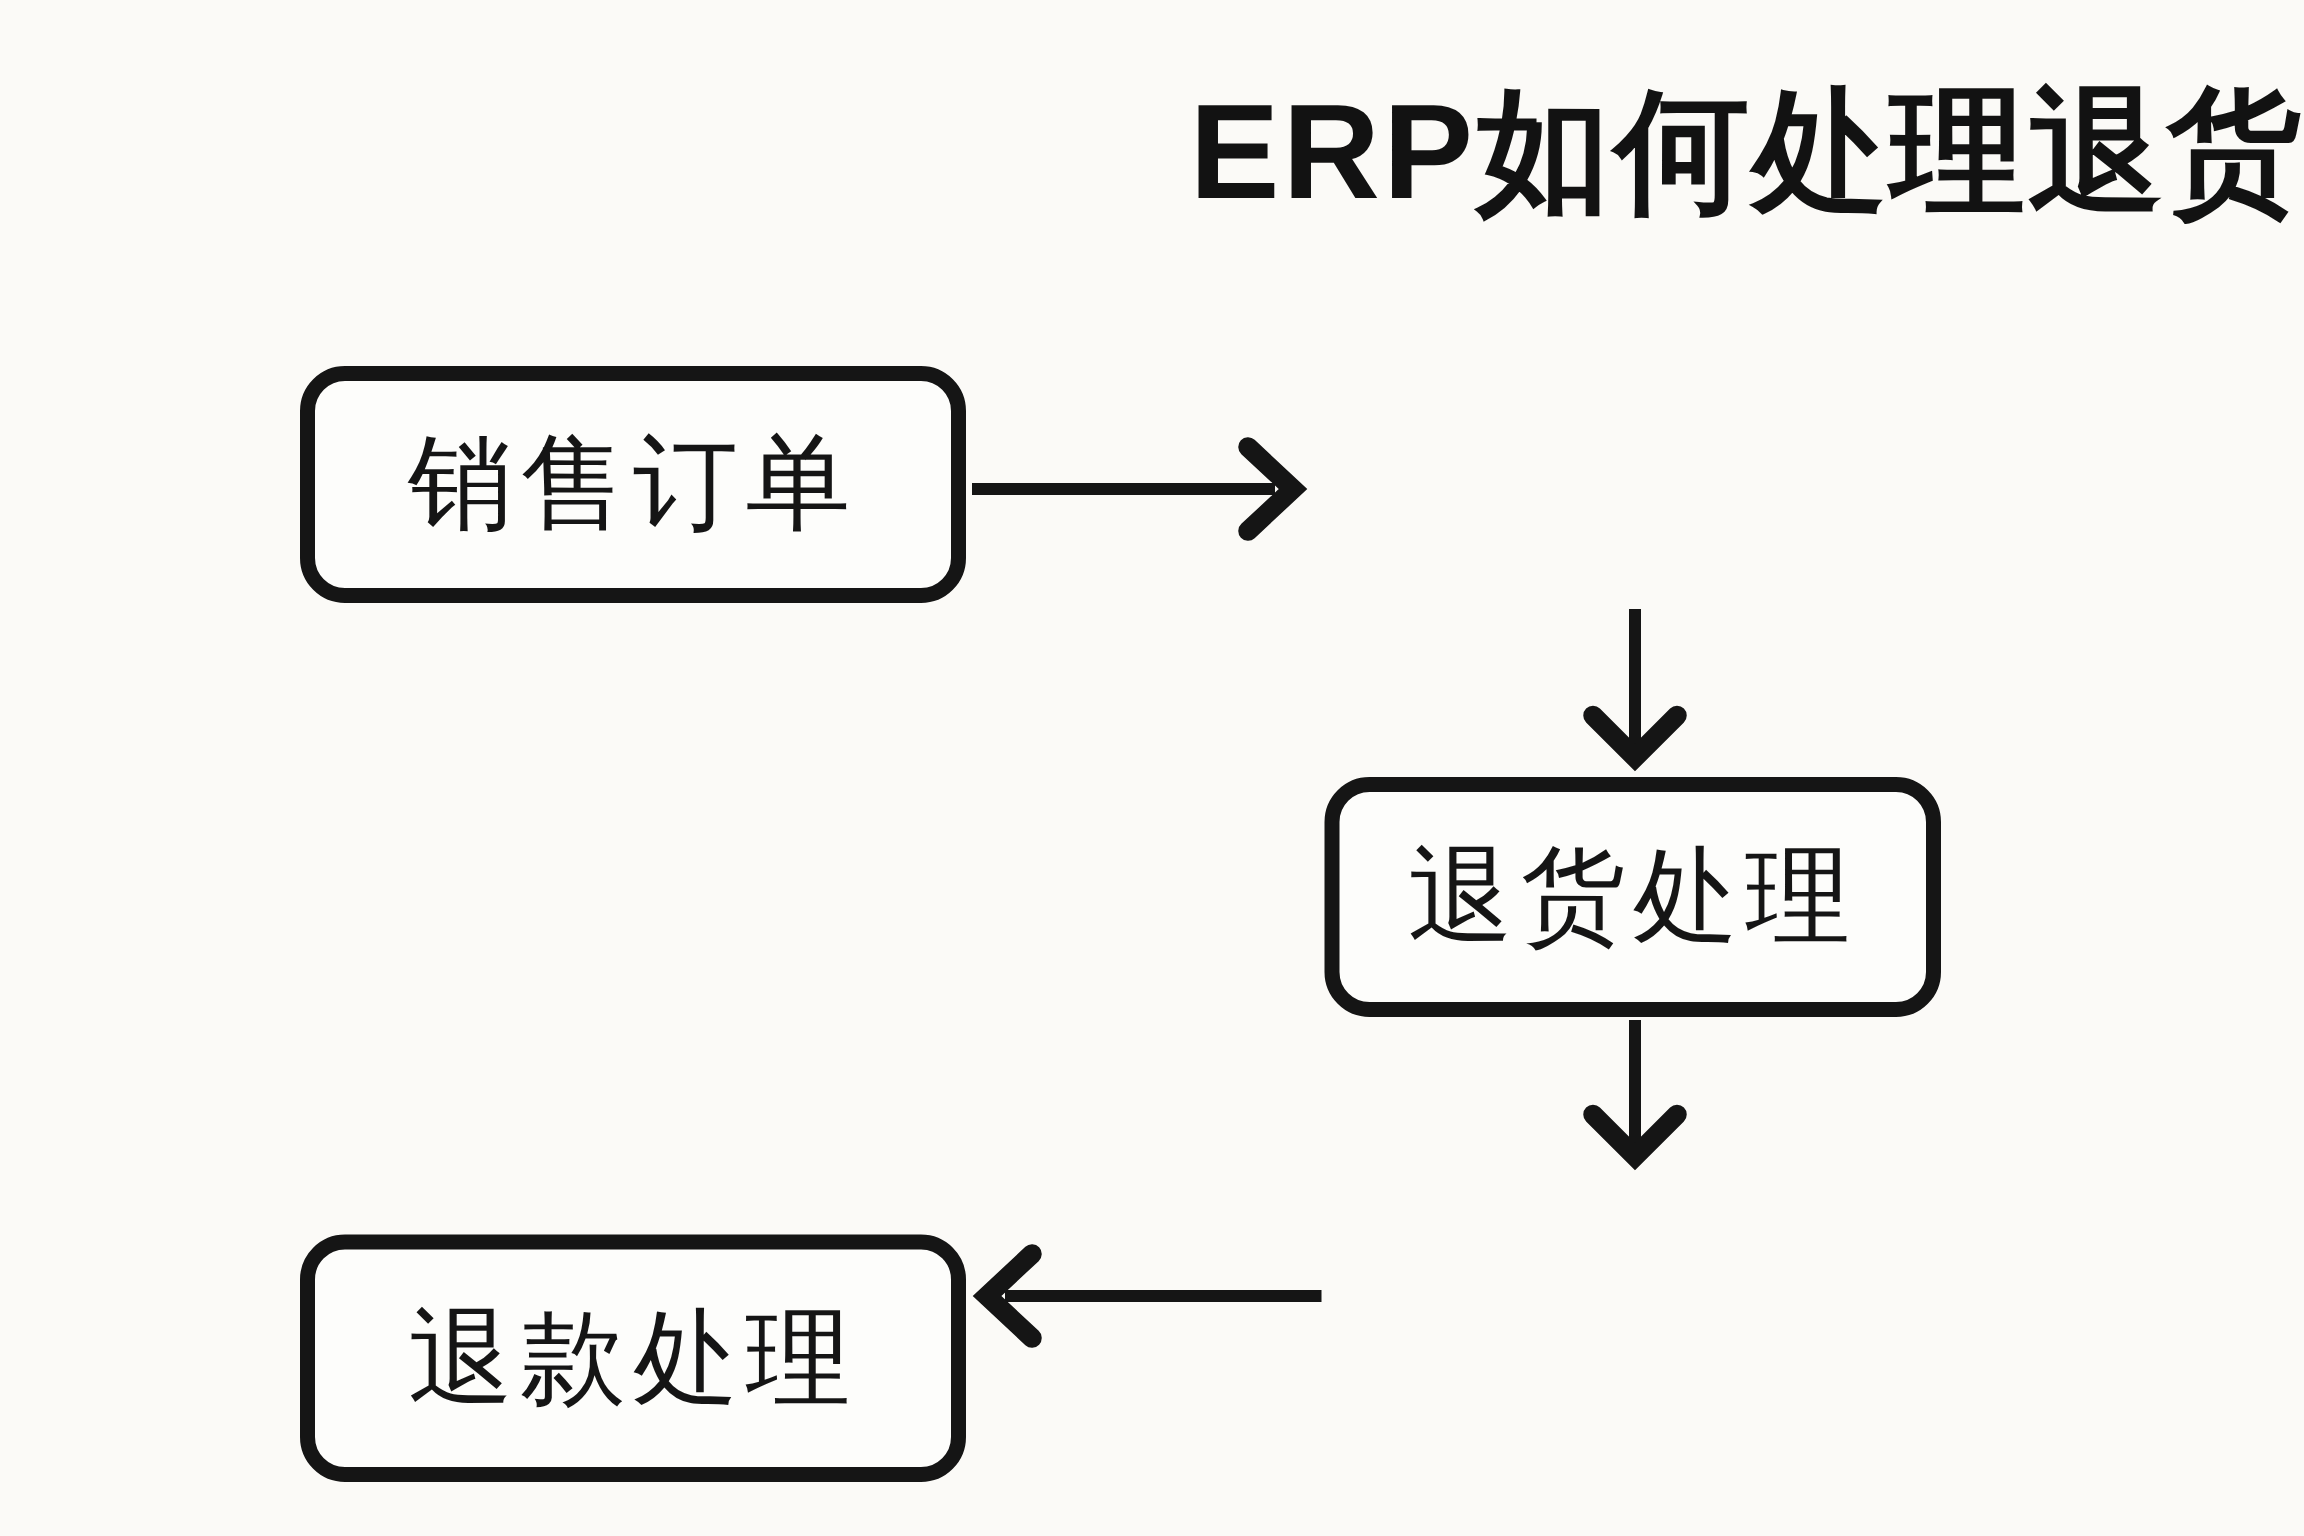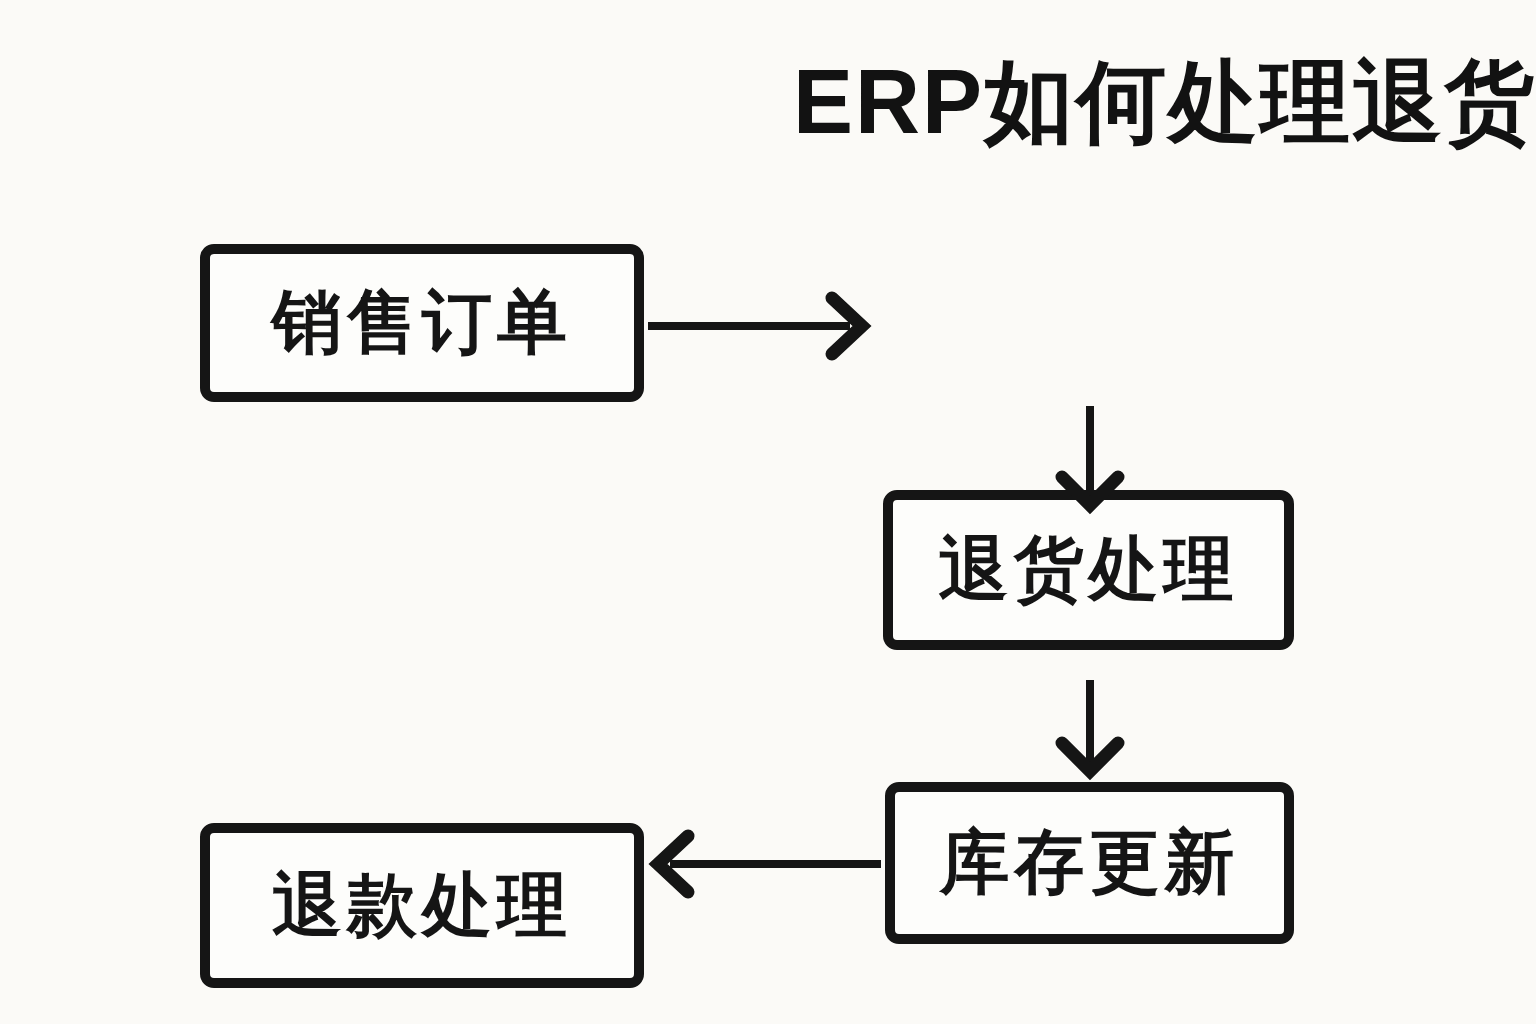--- a/index.html
+++ b/index.html
@@ -24,34 +24,34 @@
     text-align: right;
     font-size: 90px;
     font-weight: 900;
     letter-spacing: 2px;
     color: #121212;
     line-height: 1.2;
   }
   .node {
     position: absolute;
     border: 10px solid #151515;
-    border-radius: 14px;
+    border-radius: 30px;
     background: #fdfdfb;
     display: flex;
     align-items: center;
     justify-content: center;
     font-size: 70px;
-    font-weight: bold;
+    font-weight: normal;
     letter-spacing: 5px;
     color: #151515;
     white-space: nowrap;
   }
   .node-sales            { left: 200px; top: 244px; width: 444px; height: 158px; }
   .node-return-order     { left: 885px; top: 243px; width: 409px; height: 161px; }
-  .node-return-processing{ left: 883px; top: 490px; width: 411px; height: 160px; }
+  .node-return-processing{ left: 883px; top: 518px; width: 411px; height: 160px; }
   .node-inventory        { left: 885px; top: 782px; width: 409px; height: 162px; }
   .node-refund           { left: 200px; top: 781px; width: 444px; height: 165px; margin-top: 42px; }
   .arrows {
     position: absolute;
     left: 0;
     top: 0;
     pointer-events: none;
   }
   .edge {
     stroke: #151515;
@@ -74,23 +74,20 @@
 
   <div class="node node-sales">
     <span class="node-label">销售订单</span>
   </div>
 
 
   <div class="node node-return-processing">
     <span class="node-label">退货处理</span>
   </div>
 
-  <div class="node node-inventory">
-    <span class="node-label">库存更新</span>
-  </div>
 
   <div class="node node-refund">
     <span class="node-label">退款处理</span>
   </div>
 
   <svg class="arrows" width="1536" height="1024" viewBox="0 0 1536 1024" aria-hidden="true">
     <g>
       <line class="edge" x1="648" y1="326" x2="850" y2="326"></line>
       <polyline class="head" points="832,298 862,326 832,354"></polyline>
     </g>

